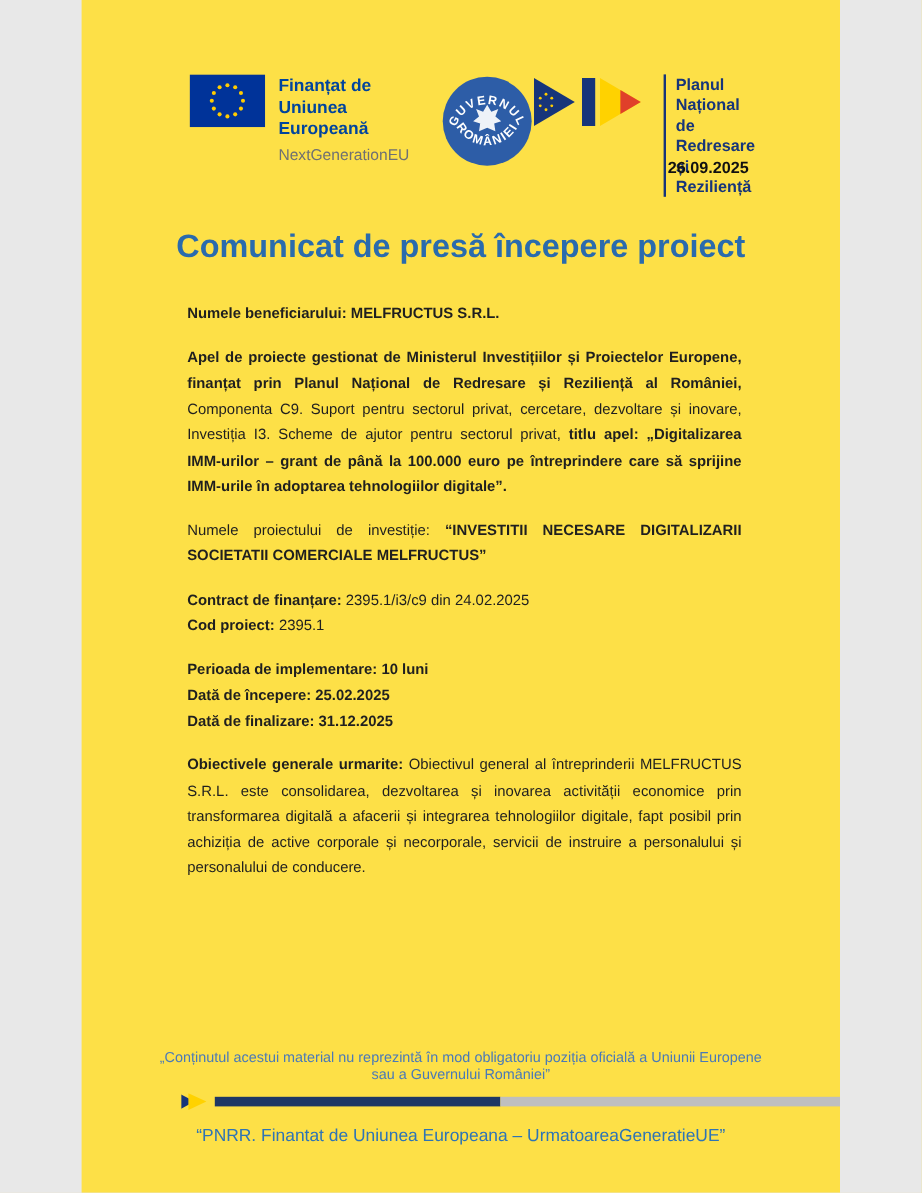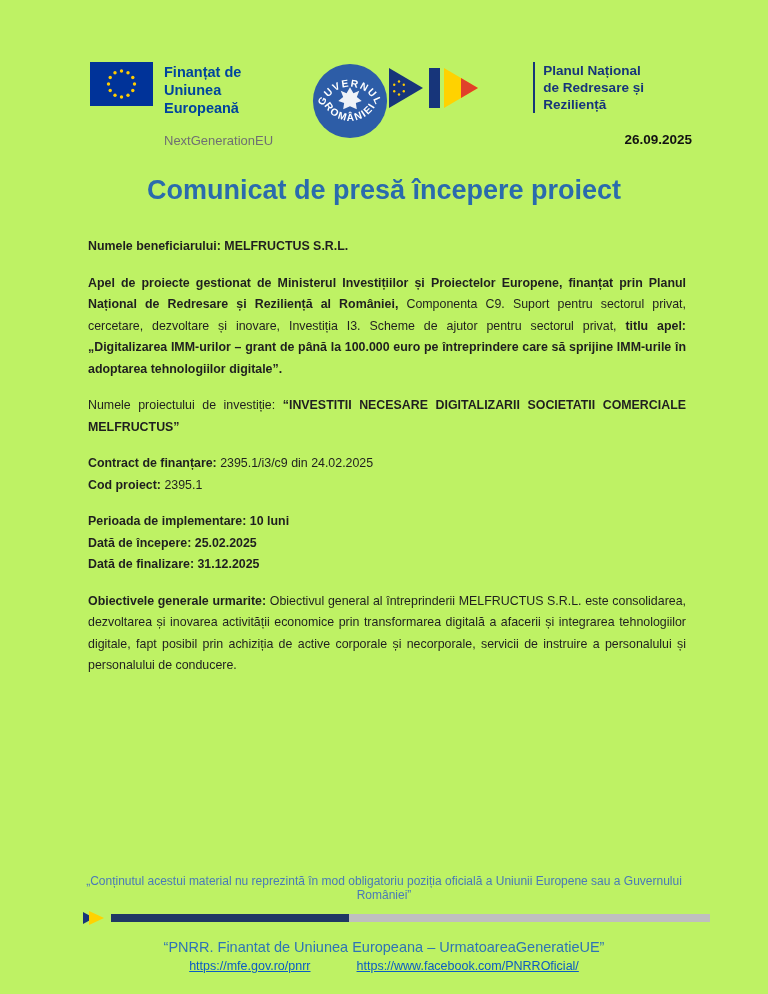--- a/index.html
+++ b/index.html
@@ -1,33 +1,33 @@
 <!DOCTYPE html>
 <html><head>
 <meta charset="utf-8">
 <style>
   * { margin:0; padding:0; box-sizing:border-box; }
   html,body { background:#e8e8e8; }
   body { font-family:"Liberation Sans", sans-serif; }
   .page {
-    position:relative; width:768px; height:994px; margin:0 auto;
-    background:#bef264; overflow:hidden; color:#1f1f1f;
+    position:relative; width:632px; height:994px; margin:0 auto;
+    background:#fde047; overflow:hidden; color:#1f1f1f;
   }
   
   .header-row {
     display:flex; justify-content:space-between; align-items:flex-start;
     padding:62px 80px 0 90px;
   }
   .eu-logo { display:flex; align-items:flex-start; }
   .eu-flag { width:63px; height:44px; display:block; }
   .eu-text { margin-left:11px; padding-top:1px; }
   .eu-text .l1, .eu-text .l2 { font-weight:bold; color:#00449e; font-size:14.5px; line-height:18px; }
-  .eu-text .l3 { color:#6f7072; font-size:13px; line-height:17px; margin-top:15px; }
+  .eu-text .l3 { color:#6f7072; font-size:13px; line-height:17px; margin-top:3px; }
   .gov-seal { width:78px; height:78px; margin-left:26px; margin-top:0; }
-  .pnrr-logo { display:flex; align-items:center;gap:36px; }
+  .pnrr-logo { display:flex; align-items:flex-start; }
   .pnrr-arrows { width:100px; height:46px; display:block; }
   .pnrr-text {
     border-left:2px solid #17357a; margin-left:8px; padding-left:8px;
     font-weight:bold; color:#17357a; font-size:13.5px; line-height:17px;
   }
   .date { position:absolute; top:132px; right:76px; font-weight:bold; font-size:13.5px; color:#111; }
   
   .doc-title { margin-top:26px; text-align:center; font-weight:bold; font-size:27px; color:#2a6bad; }
   .doc-subtitle { margin-top:4px; text-align:center; font-weight:bold; font-size:17px; color:#2a6bad; }
   
@@ -158,19 +158,15 @@
           <polygon points="0,1 11,7 0,13" fill="#17357a"></polygon>
           <polygon points="6,0 21,7 6,14" fill="#ffd200"></polygon>
         </svg>
       </span>
       <div class="bar-navy"></div>
       <div class="bar-gray"></div>
     </div>
 
     <div class="slogan">“PNRR. Finantat de Uniunea Europeana – UrmatoareaGeneratieUE”</div>
 
-    <div class="links-row">
-      <a>https://mfe.gov.ro/pnrr</a>
-      <a>https://www.facebook.com/PNRROficial/</a>
-    </div>
   </div>
 
 </div>
 
 </body></html>

